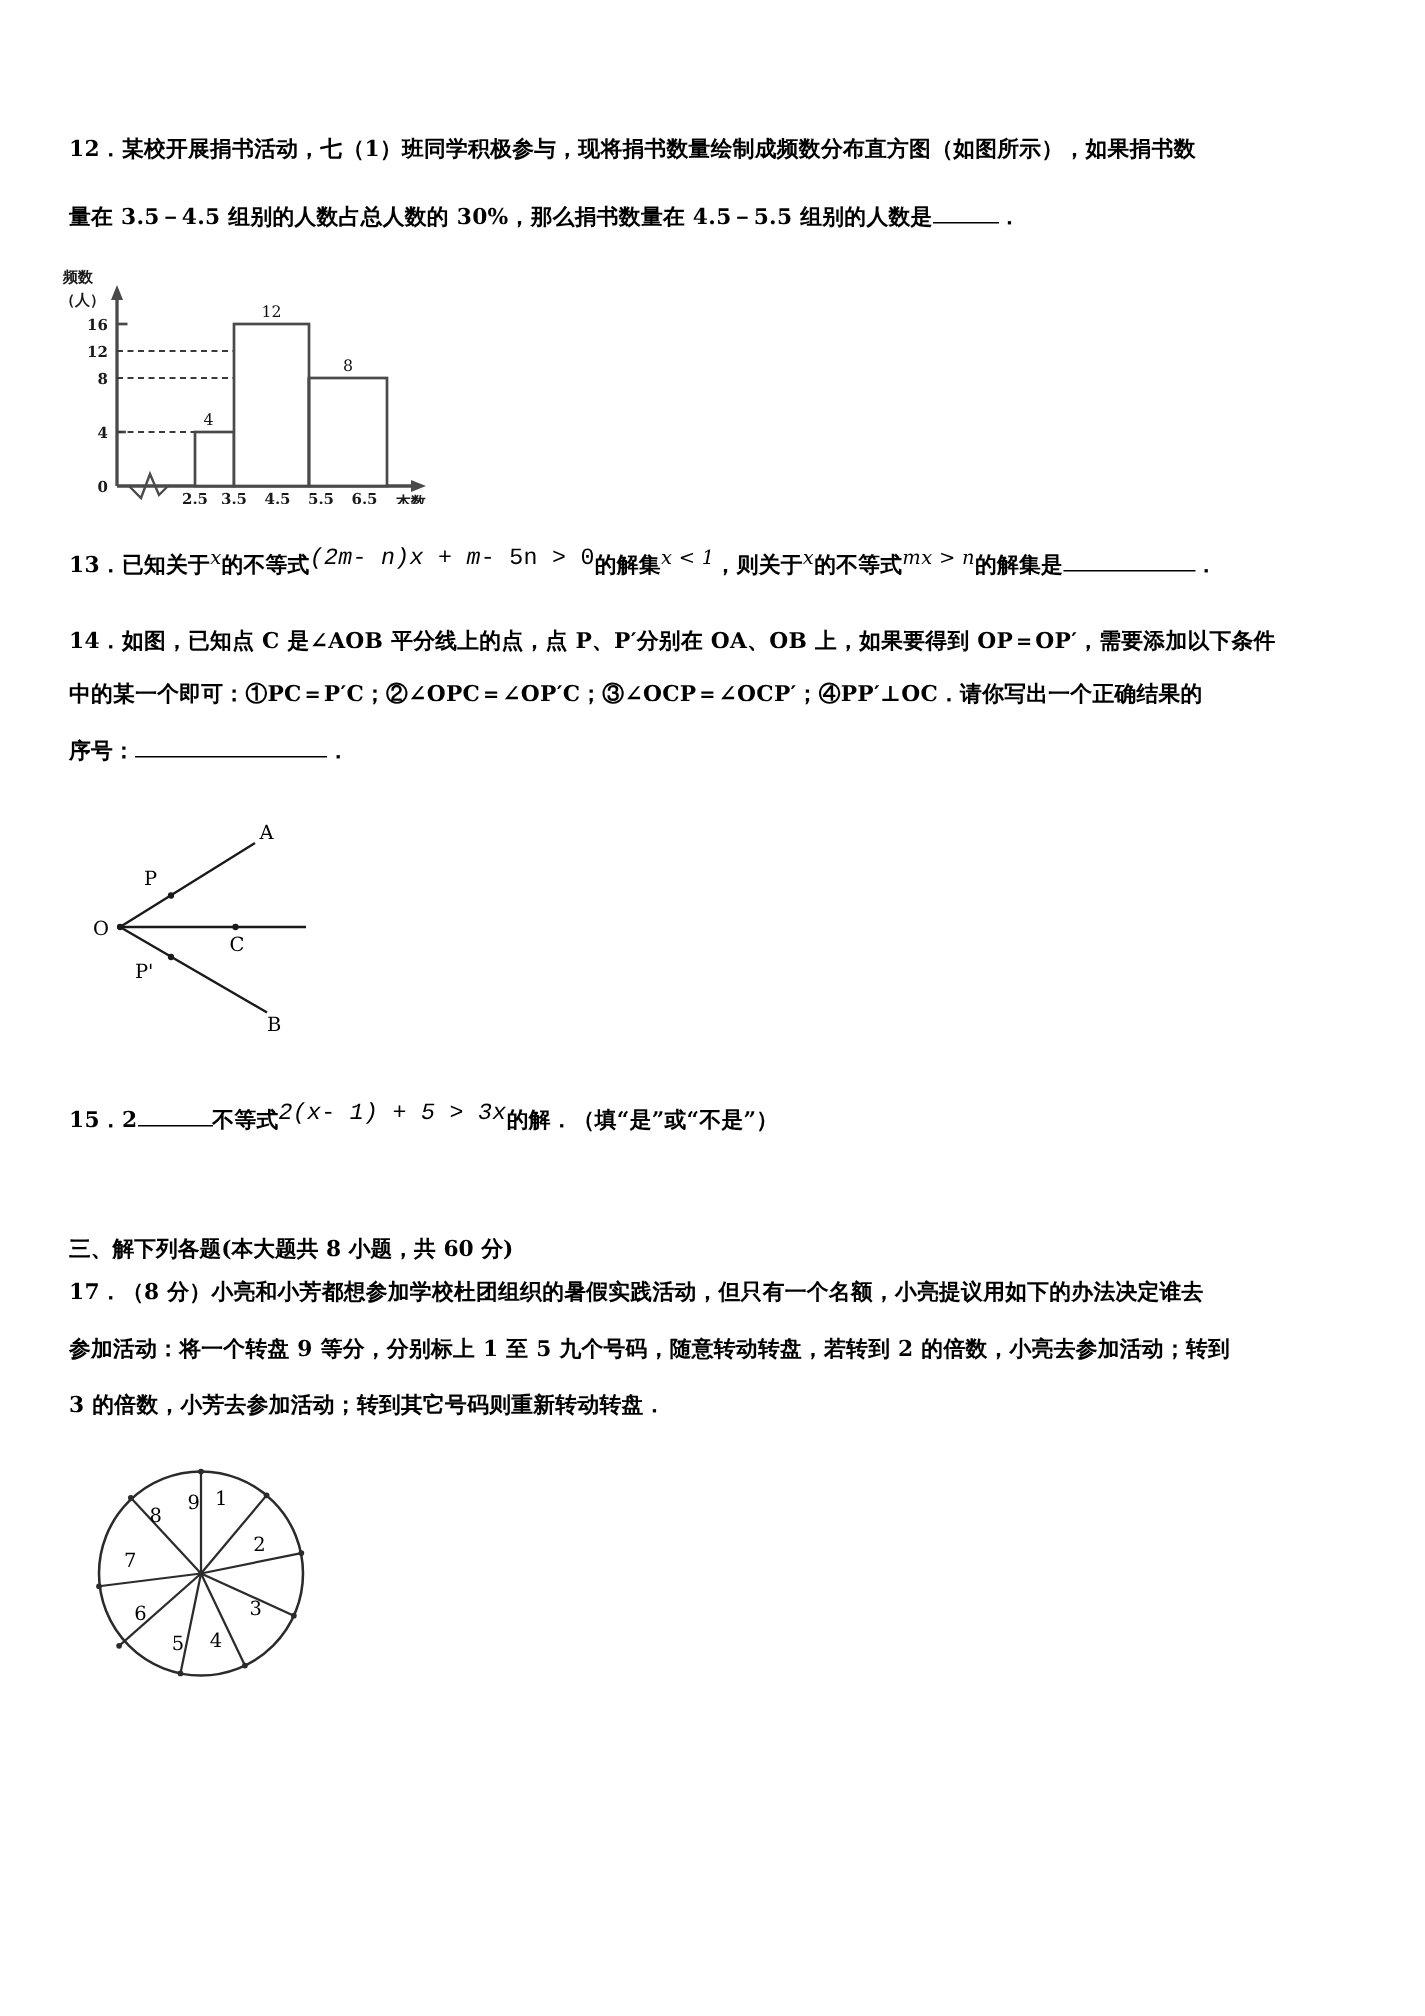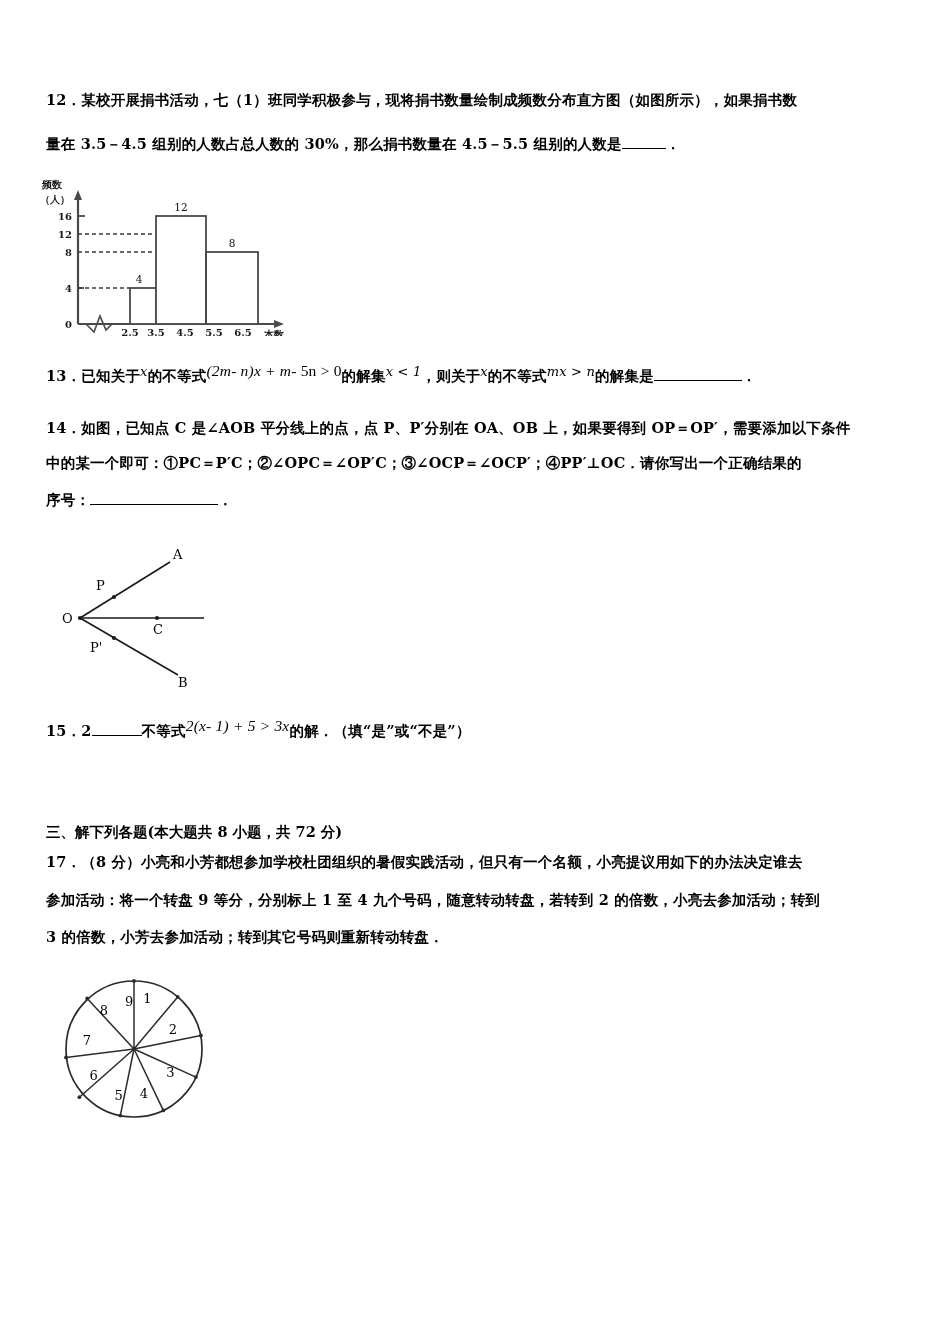--- a/index.html
+++ b/index.html
@@ -28,21 +28,21 @@
     letter-spacing: 0.2px;
     white-space: nowrap;
     line-height: 1.1;
   }
   .blank-u {
     display: inline-block;
     border-bottom: 1.4px solid #000;
     vertical-align: baseline;
   }
   .math {
-    font-family: Liberation Serif, serif;
+    font-family: Liberation Mono, monospace;
     font-style: italic;
     font-weight: normal;
     font-size: 15.5px;
     position: relative;
     top: -5px;
   }
   .math .op { font-style: normal; }
   .math-sm {
     font-style: italic;
     font-weight: normal;
@@ -197,32 +197,32 @@
     <circle cx="28" cy="83" r="2.1" fill="#1a1a1a"></circle>
 
     <text class="fig-label" x="10" y="88">O</text>
     <text class="fig-label" x="121" y="24">A</text>
     <text class="fig-label" x="126" y="152">B</text>
     <text class="fig-label" x="101" y="99">C</text>
     <text class="fig-label" x="44" y="55">P</text>
     <text class="fig-label" x="38" y="117">P'</text>
   </svg>
 
-  <div class="qline" style="left:46px; top:721px;">
+  <div class="qline" style="left:46px; top:736px;">
     <span>15．</span><span>2</span><span class="blank-u" style="width:50px; height:14px;"></span><span>不等式</span><span class="math"><span>2(x</span><span class="op">- </span><span>1) + 5 &gt; 3x</span></span><span>的解．（填“是”或“不是”）</span>
   </div>
 
 
-  <div class="section-head" style="left:46px; top:823px;">三、解下列各题(本大题共 8 小题，共 72 分)</div>
+  <div class="section-head" style="left:46px; top:823px;">三、解下列各题(本大题共 8 小题，共 60 分)</div>
 
   <div class="qline" style="left:46px; top:854px;">
     <span>17．</span><span>（8 分）小亮和小芳都想参加学校杜团组织的暑假实践活动，但只有一个名额，小亮提议用如下的办法决定谁去</span>
   </div>
   <div class="qline" style="left:46px; top:892px;">
-    <span>参加活动：将一个转盘 9 等分，分别标上 1 至 4 九个号码，随意转动转盘，若转到 2 的倍数，小亮去参加活动；转到</span>
+    <span>参加活动：将一个转盘 9 等分，分别标上 1 至 5 九个号码，随意转动转盘，若转到 2 的倍数，小亮去参加活动；转到</span>
   </div>
   <div class="qline" style="left:46px; top:929px;">
     <span>3 的倍数，小芳去参加活动；转到其它号码则重新转动转盘．</span>
   </div>
 
   <svg id="spinner-figure" style="left:52px; top:963px;" width="175" height="175" viewBox="0 0 175 175">
 
     <circle cx="82" cy="86" r="68" fill="#ffffff" stroke="#2b2b2b" stroke-width="1.7"></circle>
 
     <g>

